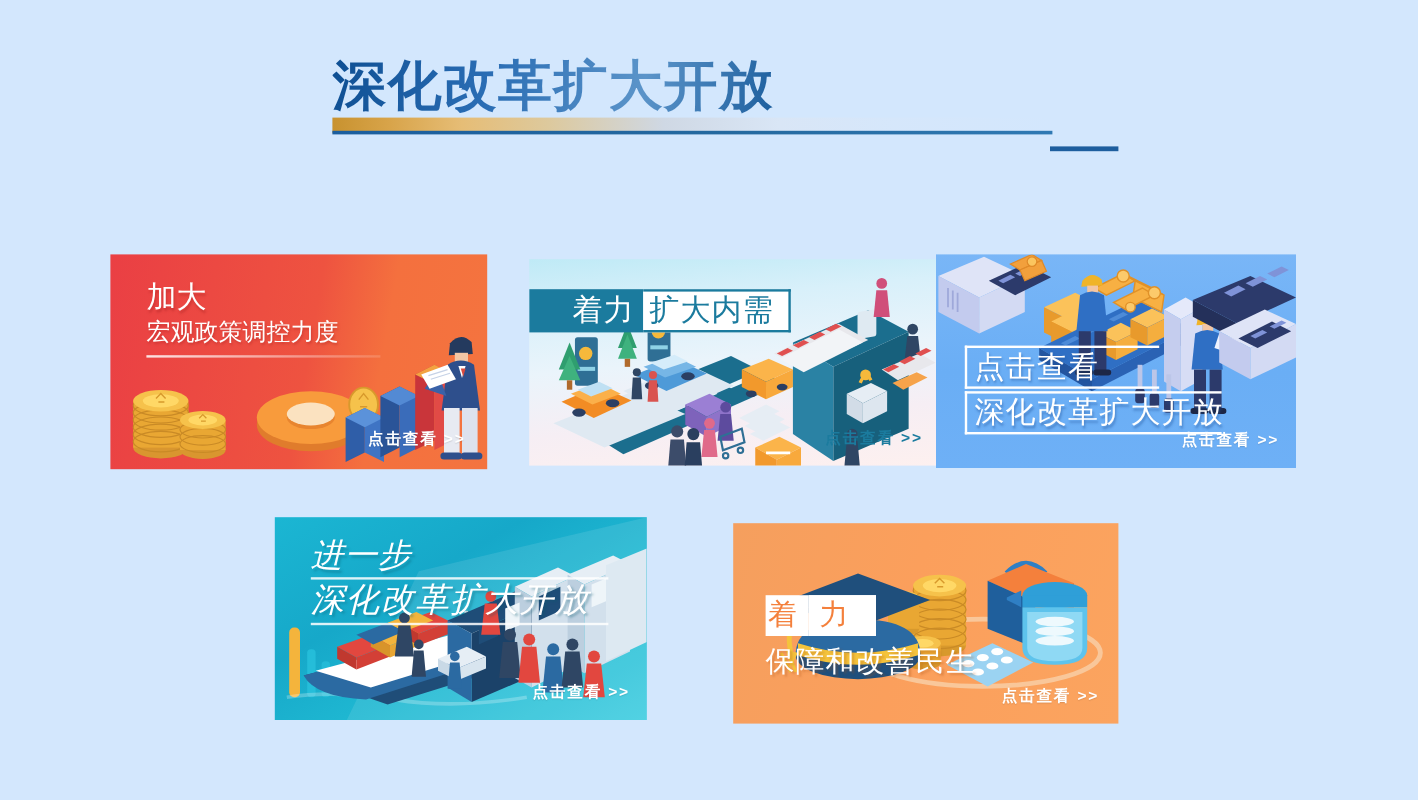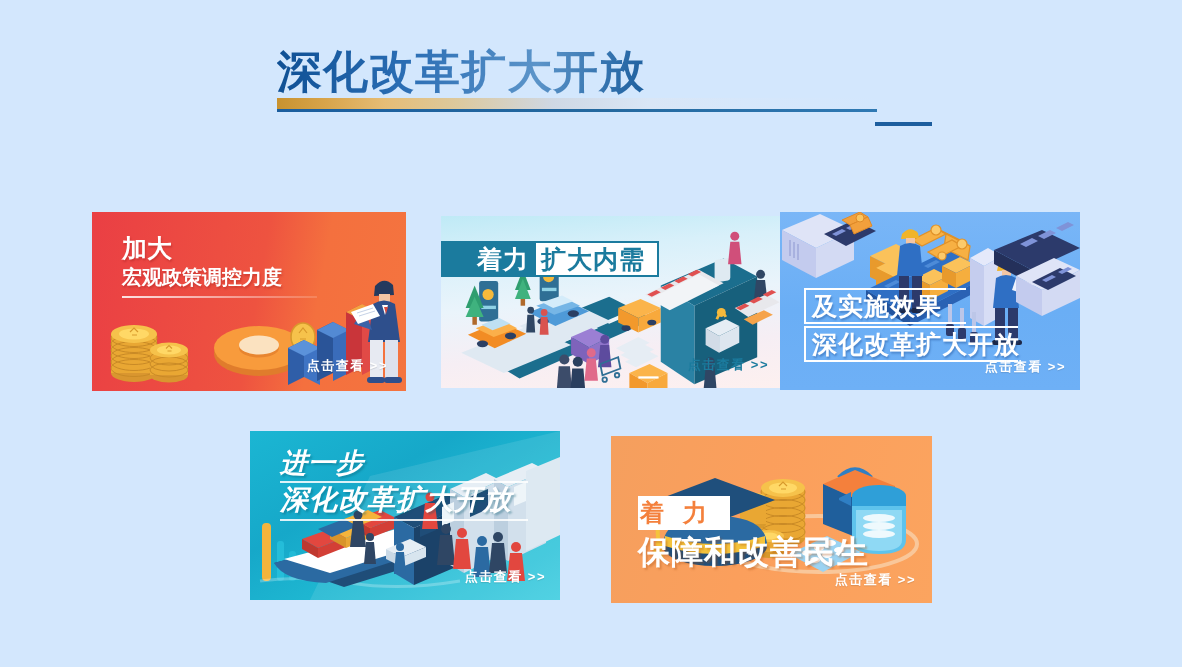--- a/index.html
+++ b/index.html
@@ -99,21 +99,21 @@
   .card-cta {
     position: absolute;
     color: #ffffff;
     font-size: 13px;
     font-weight: 700;
     letter-spacing: 1.5px;
     white-space: nowrap;
     text-shadow: 0 1px 1px rgba(0,0,0,0.12);
   }
 
-  .hl { position: absolute; white-space: nowrap; font-weight: 700; }
+  .hl { position: absolute; white-space: nowrap; font-weight: 400; }
 
   
   #card-macro {
     left: 92px; top: 212px; width: 314px; height: 179px;
     background: linear-gradient(100deg, #ea3f44 0%, #ee5340 52%, #f4703e 70%, #f4743f 100%);
   }
   #card-macro .t1 {
     left: 30px; top: 22px;
     font-size: 25px; line-height: 29px; color:#fff;
     text-shadow: 1px 2px 2px rgba(150,25,25,.35);
@@ -161,21 +161,21 @@
     border:2px solid #ffffff; border-right:none;
   }
   #card-industry .t1 { left:32px; top:79px; font-size:25px; line-height:30px; color:#ffffff;
     text-shadow: 1px 2px 2px rgba(30,80,150,.45); letter-spacing:1px; }
   #card-industry .t2 { left:32px; top:117px; font-size:25px; line-height:30px; color:#ffffff;
     text-shadow: 1px 2px 2px rgba(30,80,150,.45); letter-spacing:1px; }
   #card-industry .card-cta { right: 14px; bottom: 14px; }
 
   
   #card-reform {
-    left: 250px; top: 431px; width: 310px; height: 169px;
+    left: 229px; top: 431px; width: 310px; height: 169px;
     background: linear-gradient(150deg, #1bb6d3 0%, #16a8c9 35%, #1fb8d2 60%, #3fcde0 100%);
   }
   #card-reform .t1 { left:30px; top:17px; font-size:27px; line-height:31px; color:#fff;
     font-style:italic; letter-spacing:1px; text-shadow: 2px 2px 2px rgba(10,90,110,.35); }
   #card-reform .u1 { position:absolute; left:30px; top:50px; width:248px; height:2px;
     background: rgba(255,255,255,.85); }
   #card-reform .t2 { left:30px; top:53px; font-size:28px; line-height:32px; color:#fff;
     font-style:italic; letter-spacing:1px; text-shadow: 2px 2px 2px rgba(10,90,110,.35); }
   #card-reform .u2 { position:absolute; left:30px; top:88px; width:248px; height:2px;
     background: rgba(255,255,255,.85); }
@@ -189,21 +189,21 @@
   #card-welfare .boxa {
     position:absolute; left:27px; top:60px; width:36px; height:34px;
     background:#ffffff;
   }
   #card-welfare .boxb {
     position:absolute; left:63px; top:60px; width:56px; height:34px;
     background:#ffffff; border:2px solid #ffffff;
   }
   #card-welfare .t1a { left:29px; top:63px; font-size:24px; line-height:28px; color:#f4803c; }
   #card-welfare .t1b { left:72px; top:63px; font-size:24px; line-height:28px; color:#f4803c; }
-  #card-welfare .t2 { left:27px; top:100px; font-size:32px; line-height:32px; color:#ffffff;
+  #card-welfare .t2 { left:27px; top:100px; font-size:24px; line-height:32px; color:#ffffff;
     letter-spacing:1px; text-shadow: 2px 2px 2px rgba(170,80,20,.35); }
   #card-welfare .card-cta { right: 16px; bottom: 14px; }
 </style>
 </head>
 <body>
 
 <div id="page-title">
   <div class="title-line1">深化改革扩大开放</div>
   <div class="title-underline-wrap">
     <div class="title-gold-bar"></div>
@@ -576,21 +576,21 @@
       <polygon points="262,78 300,58 300,86 262,104" fill="#d3daf3"></polygon>
       <polygon points="252,70 280,56 296,64 268,78" fill="#2c3a6b"></polygon>
       <g fill="#7f93d8">
         <polygon points="262,68 272,63 276,65 266,70"></polygon>
         <polygon points="278,60 288,55 292,57 282,62"></polygon>
       </g>
     </g>
   </svg>
   <div class="fr1"></div>
   <div class="fr2"></div>
-  <div class="hl t1">及实施效果</div>
+  <div class="hl t1">点击查看</div>
   <div class="hl t2">深化改革扩大开放</div>
   <div class="card-cta">点击查看 &gt;&gt;</div>
 </div>
 
 <div class="card" id="card-reform">
   <svg class="art" viewBox="0 0 310 169" preserveAspectRatio="none">
 
     <polygon points="120,45 310,0 310,169 60,169" fill="#ffffff" opacity="0.10"></polygon>
 
     <rect x="12" y="92" width="9" height="58" rx="4" fill="#f4b43c"></rect>

